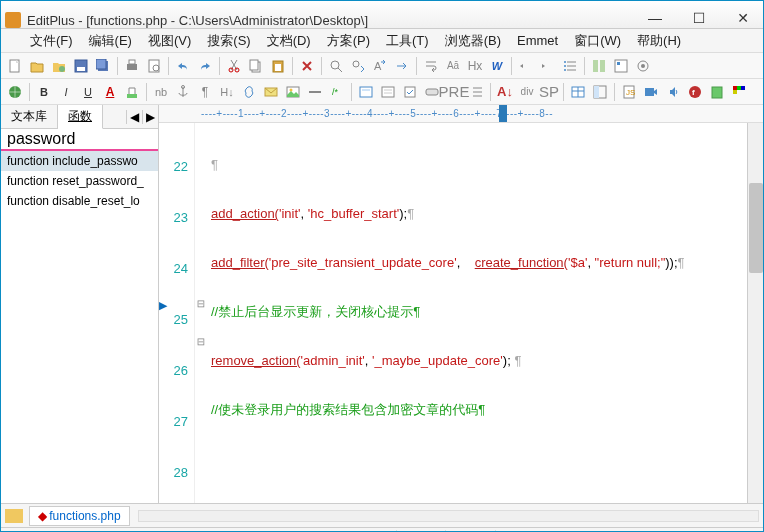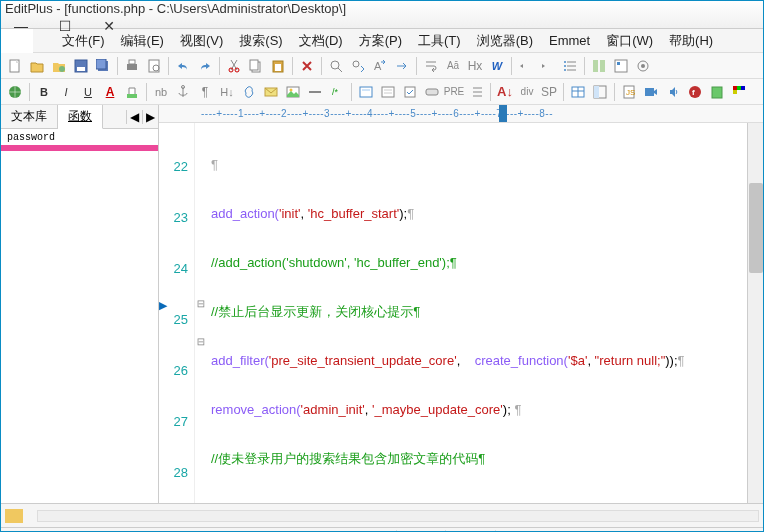--- a/index.html
+++ b/index.html
@@ -1,52 +1,52 @@
 <!DOCTYPE html>
 <html><head>
 <meta charset="utf-8">
 <style>
 * { margin: 0; padding: 0; box-sizing: border-box; font-family: "Segoe UI", Tahoma, sans-serif; }
 body { width: 764px; height: 532px; background: #fff; font-size: 12px; overflow: hidden; border: 1px solid #0a8cc4; }
-.titlebar { height: 28px; background: linear-gradient(#fff, #f0f0f0); display: flex; align-items: flex-start; padding: 0 4px; border-bottom: 1px solid #ccc; flex-direction: column; }
+.titlebar { height: 28px; background: linear-gradient(#fff, #f0f0f0); display: flex; align-items: flex-end; padding: 0 4px; border-bottom: 1px solid #ccc; }
 .titlebar .icon { width: 16px; height: 16px; background: #e09028; border-radius: 2px; margin-right: 6px; }
 .titlebar .title { flex: 1; color: #333; font-size: 13px; }
 .titlebar .winbtns { display: flex; gap: 12px; }
 .titlebar .winbtn { width: 32px; height: 20px; display: flex; align-items: center; justify-content: center; color: #333; font-size: 14px; cursor: pointer; }
-.menubar { height: 24px; display: flex; align-items: center; padding: 0 21px; background: #f5f5f5; border-bottom: 1px solid #ddd; margin-left: 32px; }
+.menubar { height: 24px; display: flex; align-items: center; padding: 0 21px; background: #f5f5f5; border-bottom: 1px solid #ddd; }
 .menuitem { padding: 2px 8px; color: #222; font-size: 13px; cursor: pointer; }
 .toolbar { height: 26px; display: flex; align-items: center; padding: 0 4px; background: #f8f8f8; border-bottom: 1px solid #ddd; gap: 2px; }
 .toolbtn { width: 20px; height: 20px; display: flex; align-items: center; justify-content: center; cursor: pointer; border: 1px solid transparent; }
 .toolsep { width: 1px; height: 18px; background: #ccc; margin: 0 2px; }
 .ico { width: 14px; height: 14px; display: inline-block; }
 .txtbtn { padding: 0 3px; font-size: 11px; color: #333; display: flex; align-items: center; height: 20px; cursor: pointer; }
 .main { display: flex; height: 398px; }
 .sidebar { width: 158px; border-right: 1px solid #ccc; display: flex; flex-direction: column; background: #fff; }
 .tabs { height: 24px; display: flex; align-items: center; border-bottom: 1px solid #ccc; background: #f5f5f5; }
 .tab { padding: 3px 10px; font-size: 12px; border-right: 1px solid #ccc; cursor: pointer; }
 .tab.active { background: #fff; border-bottom: 1px solid #fff; margin-bottom: -1px; text-decoration: underline; }
 .tabnav { margin-left: auto; display: flex; }
 .tabnav span { width: 16px; text-align: center; cursor: pointer; border-left: 1px solid #ccc; }
-.searchbox { width: 100%; height: 22px; border: none; border-bottom: 6px solid #ec4899; padding: 0 6px; font-size: 10px; outline: none; font-family: Liberation Mono, monospace; }
+.searchbox { width: 100%; height: 22px; border: none; border-bottom: 2px solid #ec4899; padding: 0 6px; font-size: 16px; outline: none; }
 .funclist { flex: 1; overflow: hidden; }
 .funcitem { padding: 3px 6px; font-size: 12px; white-space: nowrap; overflow: hidden; cursor: pointer; }
 .funcitem.sel { background: #d8e4ec; }
 .editor { flex: 1; display: flex; flex-direction: column; position: relative; }
 .ruler { height: 18px; background: #f8f8f8; border-bottom: 1px solid #ddd; font-size: 10px; color: #888; position: relative; overflow: hidden; display:flex; align-items: center; padding-left: 42px; }
 .ruler-cursor { position: absolute; top: 0; left: 340px; width: 8px; height: 18px; background: #2a7ab8; }
 .code { flex: 1; display: flex; overflow: hidden; font-family: Consolas, monospace; font-size: 13px; position: relative; }
 .gutter { width: 36px; text-align: right; padding: 2px 6px 2px 2px; color: #19a6a6; background: #fff; border-right: 1px solid #eee; }
 .gutter div { height: 19px; line-height: 19px; margin-top: 32px; }
 .fold { width: 12px; background: #fff; }
 .fold div { height: 19px; display: flex; align-items: center; justify-content: center; color: #888; font-size: 10px; }
 .lines { flex: 1; padding: 2px 4px; white-space: pre; }
 .lines .ln { height: 19px; line-height: 19px; }
 .str { color: #c41818; }
 .cmt { color: #1a9e1a; }
-.fn { color: #8b5cf6; }
+.fn { color: #b91c1c; text-decoration: underline; }
 .para { color: #aaa; }
 .vscroll { width: 16px; background: #f0f0f0; border-left: 1px solid #ccc; position: relative; }
 .vthumb { position: absolute; width: 14px; left: 1px; top: 60px; height: 90px; background: #c4c4c4; border-radius: 2px; }
 .filetabs { height: 24px; display: flex; align-items: center; background: #f5f5f5; border-top: 1px solid #ccc; padding: 0 4px; }
 .filefolder { width: 18px; height: 14px; background: #f0c860; margin-right: 6px; }
 .filetab { padding: 2px 8px; background: #fff; border: 1px solid #ccc; font-size: 12px; color: #0066cc; cursor: pointer; }
 .filetab .dot { color: #c00; margin-right: 2px; }
 .hscroll { flex: 1; height: 12px; background: #f0f0f0; margin-left: 8px; border: 1px solid #ddd; }
 .statusbar { height: 22px; display: flex; align-items: center; background: #f5f5f5; border-top: 1px solid #ccc; font-size: 12px; }
 .statuscell { padding: 0 10px; border-right: 1px solid #ddd; }
@@ -323,32 +323,32 @@
       <svg class="ico" viewBox="0 0 14 14">
         <rect x="2" y="2" width="10" height="10" fill="#fff" stroke="#888"></rect>
         <path d="M4 7l2 2 4-4" stroke="#4a8ac8" fill="none"></path>
       </svg>
     </div>
   <div class="toolbtn">
       <svg class="ico" viewBox="0 0 14 14">
         <rect x="1" y="4" width="12" height="6" rx="2" fill="#e0e0e0" stroke="#888"></rect>
       </svg>
     </div>
-  <div class="toolbtn txtbtn" style="font-size:10px;color:#888">PRE</div>
+  <div class="toolbtn txtbtn" style="font-size:15px;color:#888">PRE</div>
   <div class="toolbtn">
       <svg class="ico" viewBox="0 0 14 14">
         <path d="M4 3h9M4 7h9M4 11h9" stroke="#888"></path>
       </svg>
     </div>
   <div class="toolsep"></div>
   <div class="toolbtn">
       <span style="color:#c03030;font-weight:bold;font-size:13px">A↓</span>
     </div>
   <div class="toolbtn txtbtn" style="font-size:10px;color:#888">div</div>
-  <div class="toolbtn txtbtn" style="font-size:12px;color:#888">SP</div>
+  <div class="toolbtn txtbtn" style="font-size:15px;color:#888">SP</div>
   <div class="toolsep"></div>
   <div class="toolbtn">
       <svg class="ico" viewBox="0 0 14 14">
         <rect x="1" y="2" width="12" height="10" fill="#fff" stroke="#4a8ac8"></rect>
         <path d="M1 6h12M7 2v10" stroke="#4a8ac8"></path>
       </svg>
     </div>
   <div class="toolbtn">
       <svg class="ico" viewBox="0 0 14 14">
         <rect x="1" y="1" width="12" height="12" fill="none" stroke="#888"></rect>
@@ -399,20 +399,25 @@
   <div class="sidebar">
     <div class="tabs">
       <div class="tab">文本库</div>
       <div class="tab active">函数</div>
       <div class="tabnav">
         <span>◀</span>
         <span>▶</span>
       </div>
     </div>
     <input class="searchbox" value="password" style="">
+    <div class="funclist">
+      <div class="funcitem sel">function include_passwo</div>
+      <div class="funcitem">function reset_password_</div>
+      <div class="funcitem">function disable_reset_lo</div>
+    </div>
   </div>
 
   <div class="editor">
     <div class="ruler">
       <span style="letter-spacing:0.5px;color:#4a8ac8">----+----1----+----2----+----3----+----4----+----5----+----6----+----7----+----8--</span>
       <div class="ruler-cursor"></div>
     </div>
     <div class="code">
       <div style="position:absolute;left:0;top:176px;color:#0a6ab8;font-size:11px">▶</div>
       <div class="gutter">
@@ -449,23 +454,22 @@
         <div>⊟</div>
         <div></div>
           <div></div>
           <div></div>
           <div></div>
           <div></div>
       </div>
       <div class="lines">
         <div class="ln"><span class="para">¶</span></div>
         <div class="ln"><span class="fn">add_action(</span><span class="str">'init'</span><span>, </span><span class="str">'hc_buffer_start'</span><span>);</span><span class="para">¶</span></div>
-        <div class="ln"><span class="cmt">//add_action('shutdown', 'hc_buffer_end');¶</span></div>
+        <div class="ln"><span class="fn">add_filter(</span><span class="str">'pre_site_transient_update_core'</span><span>,    </span><span class="fn">create_function(</span><span class="str">'$a'</span><span>, </span><span class="str">"return null;"</span><span>));</span><span class="para">¶</span></div>
         <div class="ln"><span class="cmt">//禁止后台显示更新，关闭核心提示¶</span></div>
-        <div class="ln"><span class="fn">add_filter(</span><span class="str">'pre_site_transient_update_core'</span><span>,    </span><span class="fn">create_function(</span><span class="str">'$a'</span><span>, </span><span class="str">"return null;"</span><span>));</span><span class="para">¶</span></div>
         <div class="ln"><span class="fn">remove_action(</span><span class="str">'admin_init'</span><span>, </span><span class="str">'_maybe_update_core'</span><span>); </span><span class="para">¶</span></div>
         <div class="ln"><span class="cmt">//使未登录用户的搜索结果包含加密文章的代码¶</span></div>
         
         
         
         
         
         
         
         
@@ -473,20 +477,21 @@
       </div>
       <div class="vscroll">
         <div class="vthumb"></div>
       </div>
     </div>
   </div>
 </div>
 
 <div class="filetabs">
   <div class="filefolder"></div>
+  <div class="filetab"><span class="dot">◆</span><span>functions.php</span></div>
   <div class="hscroll"></div>
 </div>
 
 <div class="statusbar">
   <div class="statuscell wide">如需帮助，请按键盘 F1 键</div>
   <div class="statuscell">行 31</div>
   <div class="statuscell">列 50</div>
   <div class="statuscell">85</div>
   <div class="statuscell">PC</div>
   <div class="statuscell" style="width:60px"></div>

